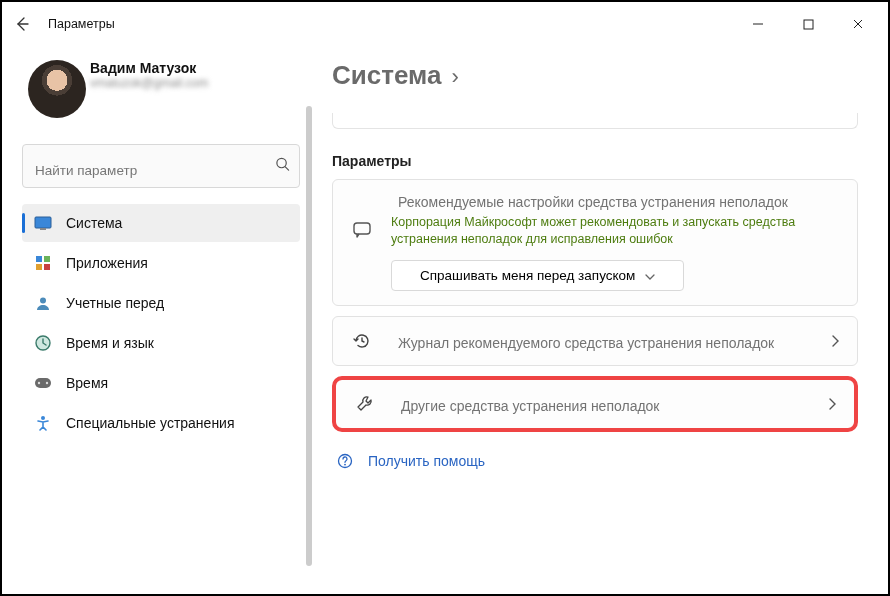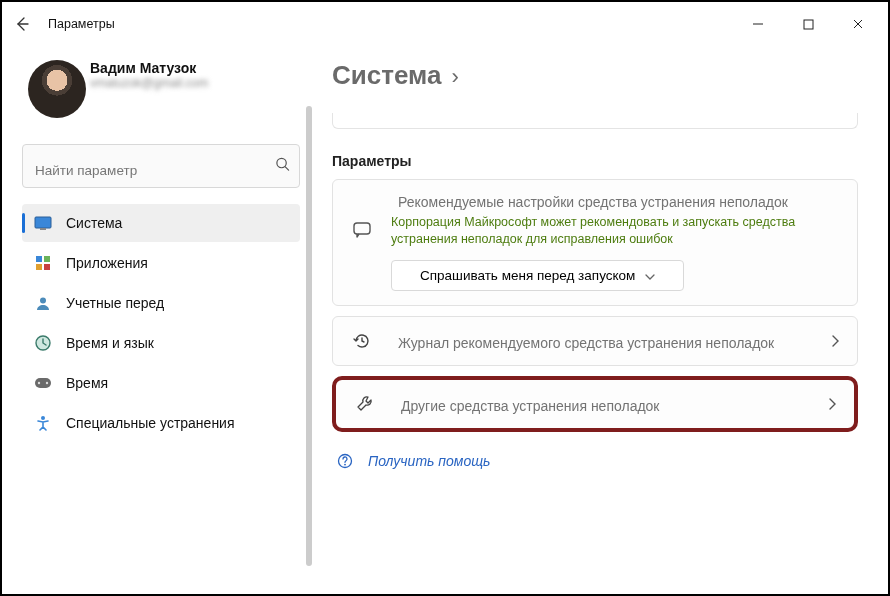--- a/index.html
+++ b/index.html
@@ -34,22 +34,22 @@
   .stub-card { height: 16px; border: 1px solid #e4e4e4; border-top: none; border-radius: 0 0 6px 6px; margin-bottom: 24px; }
   .section-label { font-size: 14px; font-weight: 600; color: #222; margin-bottom: 10px; }
   .card { border: 1px solid #e2e2e2; border-radius: 6px; padding: 14px 18px; background: #fdfdfd; margin-bottom: 10px; display: flex; align-items: flex-end; gap: 18px; cursor: pointer; }
   .card .lead-icon { width: 22px; display: flex; align-items: center; justify-content: center; color: #3b3b3b; flex-shrink: 0; }
   .card .body { flex: 1; }
   .card .ctitle { font-size: 14px; color: #737373; margin-left: 7px; }
   .card .csub { font-size: 12.5px; color: #4d7c0f; margin-top: 4px; line-height: 1.35; }
   .card .chev { color: #555; }
   .reco-card .dropdown { display: inline-flex; align-items: center; gap: 10px; border: 1px solid #d9d9d9; border-radius: 4px; padding: 7px 28px; font-size: 13.5px; margin-top: 12px; cursor: pointer; background: #fff; }
   .reco-card .dropdown .chev-sm { color: #666; }
-  .highlighted { border: 4px solid #7f1d1d; border-radius: 10px; }
-  .links { margin-top: 20px; display: flex; flex-direction: row; gap: 20px; padding-left: 4px; font-style: italic; }
+  .highlighted { border: 4px solid #ef4444; border-radius: 10px; }
+  .links { margin-top: 20px; display: flex; flex-direction: row; gap: 20px; padding-left: 4px; }
   .link-row { display: flex; align-items: center; gap: 14px; font-size: 14px; }
   .link-row .licon { width: 18px; height: 18px; display: flex; align-items: center; justify-content: center; color: #2964c2; }
   .link-row a { color: #2964c2; text-decoration: none; cursor: pointer; }
 </style>
 </head>
 <body>
 
 <div class="titlebar">
   <div class="back">
     <svg width="16" height="16" viewBox="0 0 16 16">

